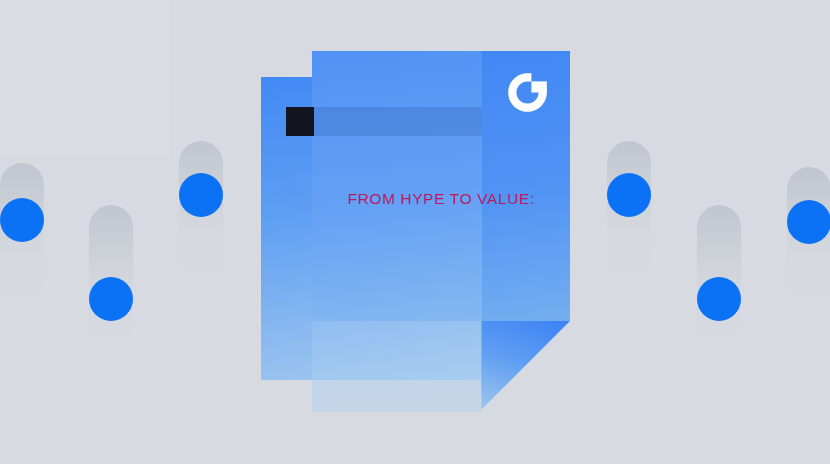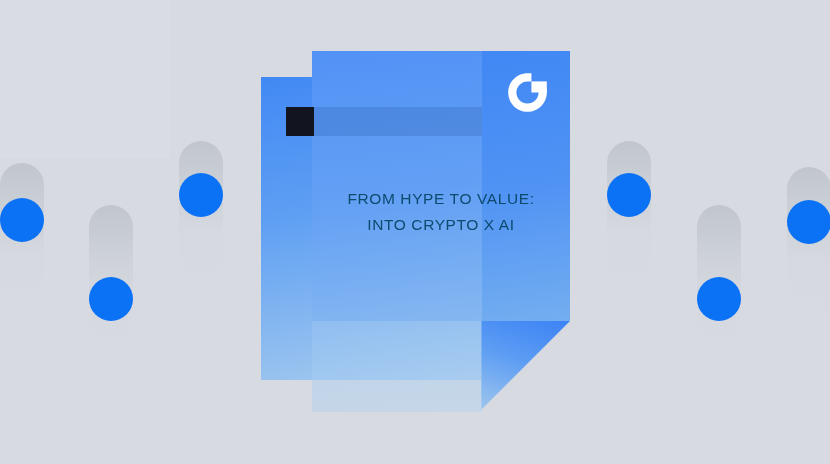--- a/index.html
+++ b/index.html
@@ -139,21 +139,21 @@
     height: 45px;
   }
 
   
   #title {
     position: absolute;
     left: 312px;
     top: 186px;
     width: 258px;
     text-align: center;
-    color: #0c4a6e;
+    color: #be185d;
     font-size: 15.5px;
     letter-spacing: 0.6px;
     line-height: 26px;
     font-weight: 500;
     text-transform: uppercase;
   }
   #title .line { display: block; white-space: nowrap; }
 </style>
 </head>
 <body>
@@ -219,17 +219,16 @@
                  C11.4 16.37 16.37 11.4 22.5 11.4
                  L26.4 11.4
                  L26.4 3.2
                  Z"></path>
         <rect x="26.4" y="11.4" width="15.4" height="11.1" fill="#ffffff"></rect>
       </svg>
     </div>
 
     <div id="title">
       <span class="line">FROM HYPE TO VALUE:</span>
-      <span class="line">INTO CRYPTO X AI</span>
     </div>
 
   </div>
 </div>
 
 </body></html>

